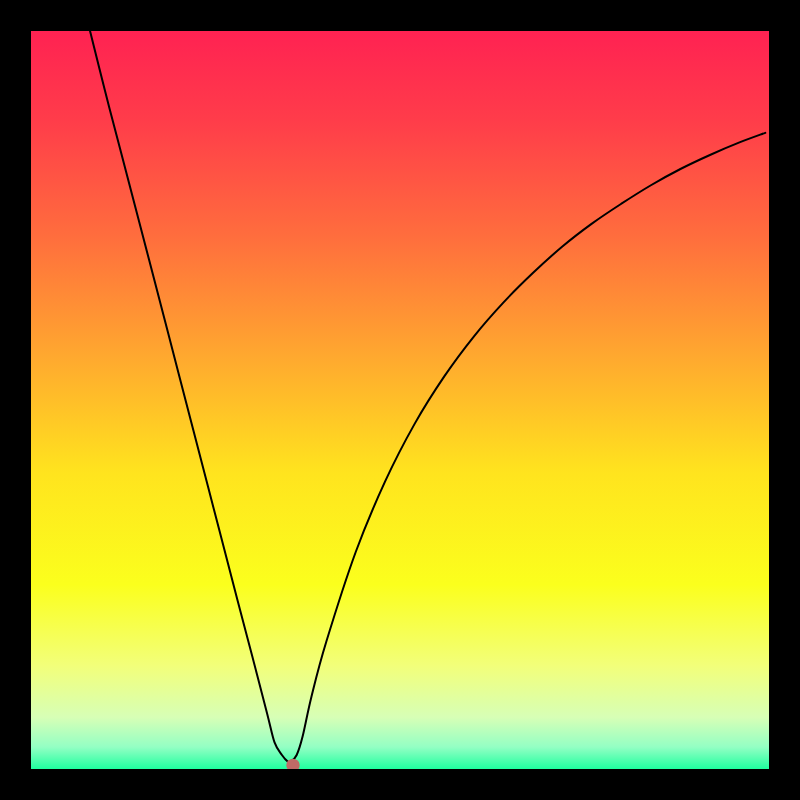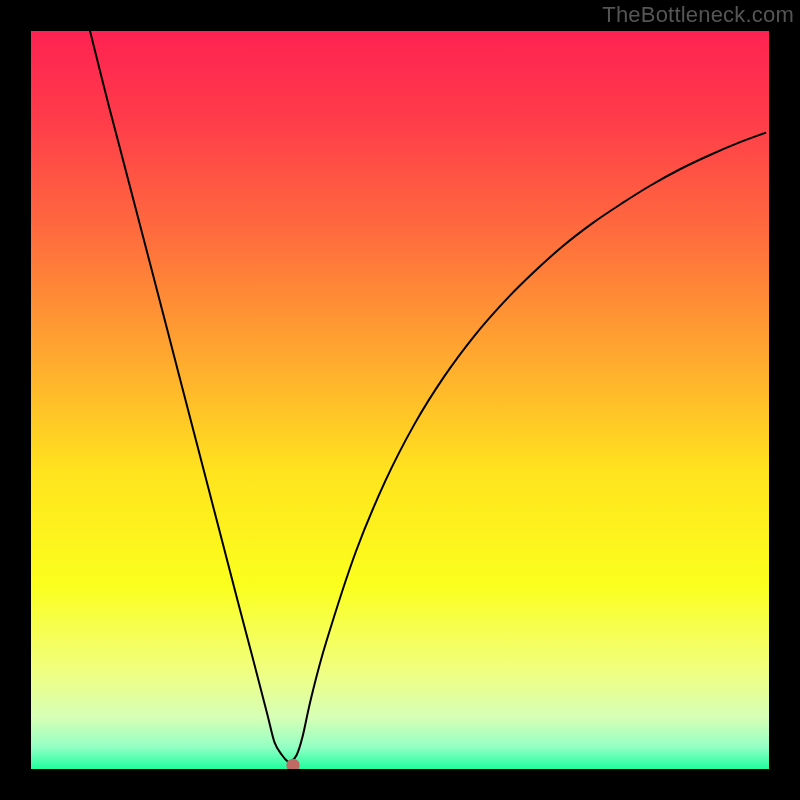--- a/index.html
+++ b/index.html
@@ -38,21 +38,20 @@
   svg {
     display: block;
     width: 738px;
     height: 738px;
   }
 </style>
 </head>
 <body>
 
 <div class="frame">
-  <div class="watermark">TheBottleneck.com</div>
   <div class="plot">
     <svg id="svg" viewBox="0 0 100 100" preserveAspectRatio="none">
       <defs>
         <linearGradient id="bg" x1="0" y1="0" x2="0" y2="1">
             <stop offset="0%" stop-color="#ff2252"></stop>
             <stop offset="12%" stop-color="#ff3c4a"></stop>
             <stop offset="28%" stop-color="#ff6e3d"></stop>
             <stop offset="44%" stop-color="#ffa82f"></stop>
             <stop offset="60%" stop-color="#ffe41e"></stop>
             <stop offset="75%" stop-color="#fbff1d"></stop>

